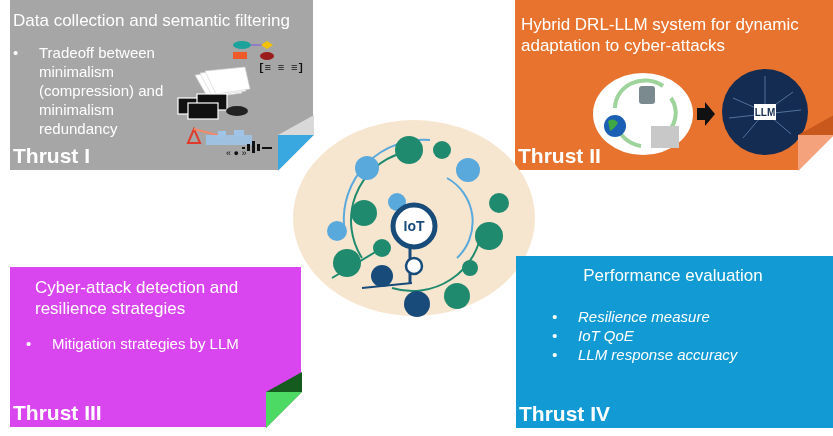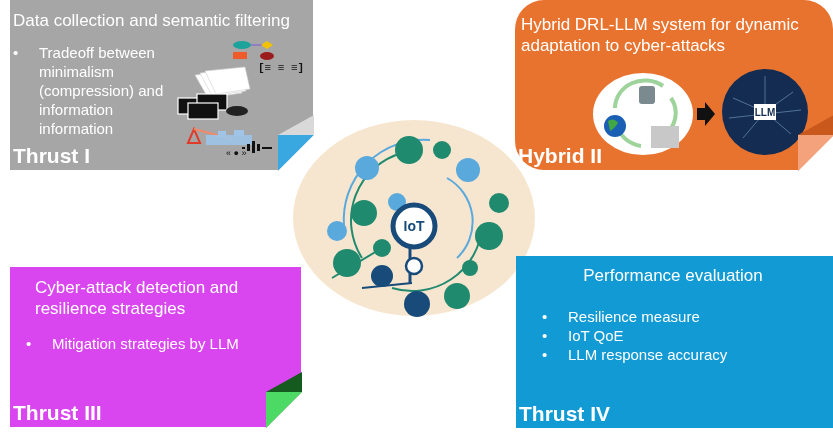--- a/index.html
+++ b/index.html
@@ -6,42 +6,42 @@
   body { width:833px; height:436px; position:relative; overflow:hidden; font-family:"Liberation Sans", sans-serif; }
   .panel { position:absolute; color:#ffffff; }
   .panel .title { position:absolute; font-size:17px; line-height:21px; }
   .panel ul { position:absolute; margin:0; padding:0; list-style:none; font-size:15px; line-height:19px; }
   .panel li { position:relative; padding-left:26px; }
   .panel li::before { content:"•"; position:absolute; left:0; top:0; }
   .thrust { position:absolute; left:3px; bottom:2px; font-size:21px; font-weight:bold; }
   .curl { position:absolute; right:-1px; bottom:-1px; width:56px; height:56px; }
 
   #p1 { left:10px; top:0; width:303px; height:170px; background:#a6a6a6; }
-  #p2 { left:515px; top:0; width:318px; height:170px; background:#e8732f;border-radius:29px; }
+  #p2 { left:515px; top:0; width:318px; height:170px; background:#e8732f; }
   #p3 { left:10px; top:267px; width:291px; height:160px; background:#d946ef; }
   #p4 { left:516px; top:256px; width:366px; height:172px; background:#119ad3; }
 
   #p1 .title { left:3px; top:10px; width:300px; }
   #p1 ul { left:3px; top:43px; width:170px; }
   #p2 .title { left:6px; top:14px; width:305px; }
   #p3 .title { left:25px; top:10px; width:250px; }
   #p3 ul { left:16px; top:67px; width:220px; }
   #p4 .title { left:0; top:9px; width:314px; text-align:center; }
-  #p4 ul { left:26px; top:51px; width:260px; }
+  #p4 ul { left:36px; top:51px; width:260px;font-style:italic; }
 
   .illus { position:absolute; }
   #iot { position:absolute; left:292px; top:118px; width:245px; height:200px; }
 </style>
 </head>
 <body>
 
 <div class="panel" id="p1">
   <div class="title">Data  collection and semantic filtering</div>
   <ul>
-    <li>Tradeoff between minimalism (compression) and information information</li>
+    <li>Tradeoff between minimalism (compression) and minimalism redundancy</li>
   </ul>
   <svg class="illus" style="left:160px;top:35px" width="140" height="122" viewBox="0 0 140 122">
 
     <ellipse cx="72" cy="10" rx="9" ry="4" fill="#1ba39c"></ellipse>
     <line x1="81" y1="10" x2="92" y2="10" stroke="#8a6fd1" stroke-width="1.5"></line>
     <polygon points="97,6 103,10 97,14 91,10" fill="#f2c200"></polygon>
     <rect x="63" y="17" width="14" height="7" fill="#ef5a2a"></rect>
     <ellipse cx="97" cy="21" rx="7" ry="4" fill="#9b1c1c"></ellipse>
 
     <text x="88" y="36" font-family="Liberation Mono, monospace" font-size="11" font-weight="bold" fill="#111">[≡ ≡ ≡]</text>
@@ -102,21 +102,21 @@
         <line x1="136" y1="50" x2="208" y2="42"></line>
     </g>
     <rect x="161" y="36" width="22" height="16" fill="#ffffff"></rect>
     <text x="172" y="48" font-size="10" font-weight="bold" text-anchor="middle" fill="#142c52">LLM</text>
   </svg>
   <svg class="curl" viewBox="0 0 56 56">
     <polygon points="56,0 56,56 20,56 20,20" fill="#c9581c"></polygon>
     <polygon points="20,20 56,20 20,56" fill="#f4a27c"></polygon>
     <polygon points="20,56 56,20 56,56" fill="#ffffff"></polygon>
   </svg>
-  <div class="thrust">Hybrid II</div>
+  <div class="thrust">Thrust II</div>
 </div>
 
 <svg id="iot" viewBox="0 0 245 200">
   <ellipse cx="122" cy="100" rx="121" ry="98" fill="#f7e6cf"></ellipse>
   <g fill="none" stroke-width="2">
     <path d="M52,108 A80,80 0 0 1 138,22" stroke="#5aa9dc"></path>
     <path d="M70,140 A70,70 0 0 1 110,35" stroke="#1f8a6e"></path>
     <path d="M155,60 A50,50 0 0 1 165,140" stroke="#5aa9dc"></path>
     <path d="M100,170 A70,70 0 0 0 190,110" stroke="#1f8a6e"></path>
     <path d="M40,160 L90,130" stroke="#1f8a6e"></path>

